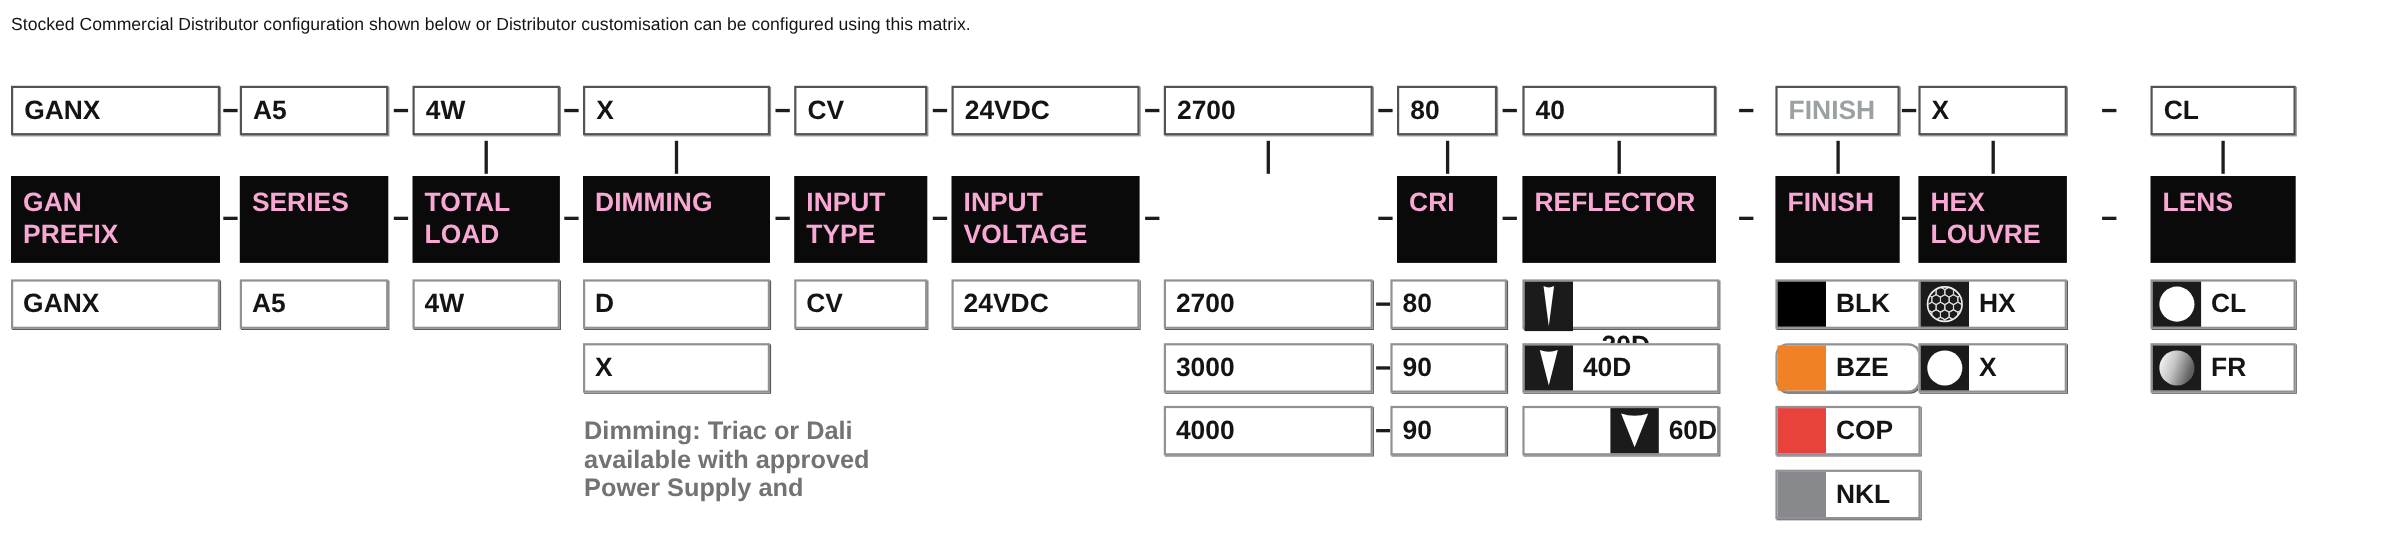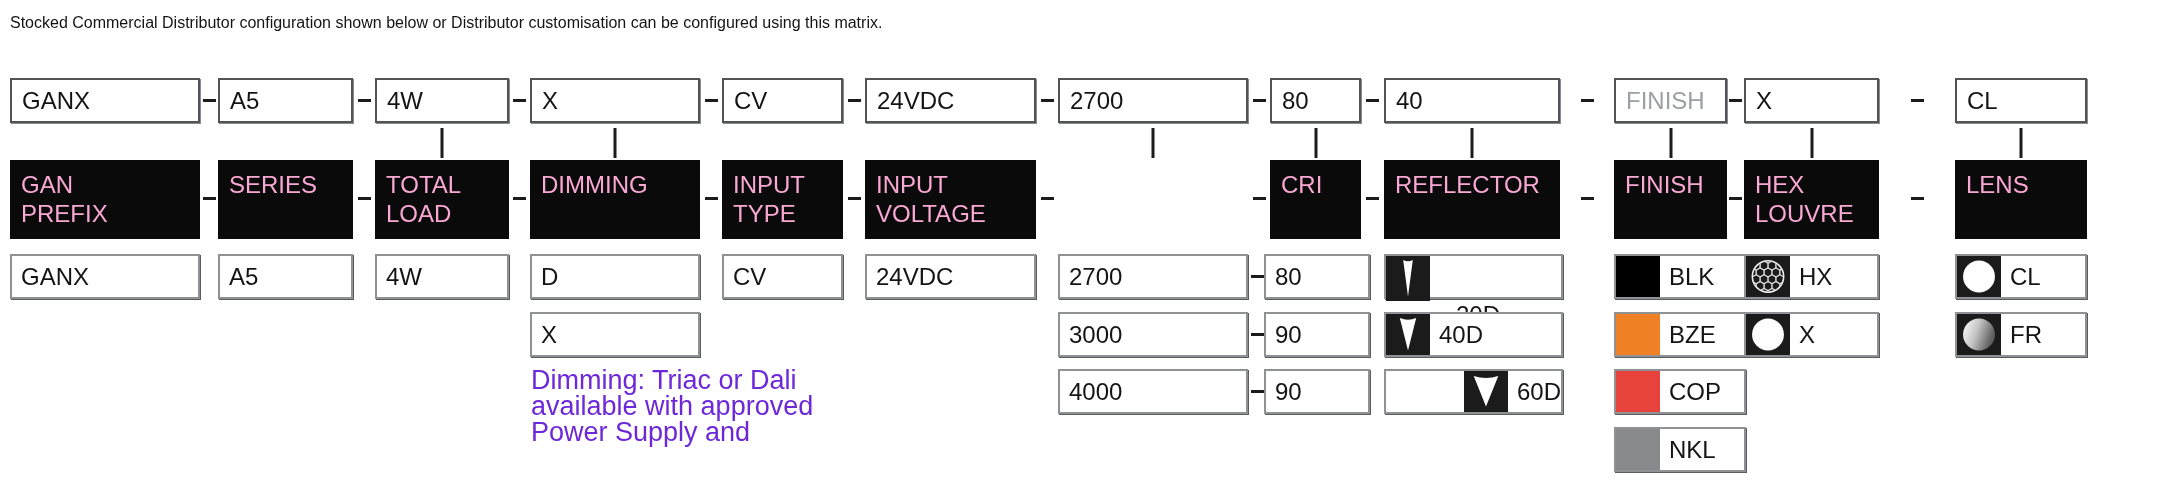--- a/index.html
+++ b/index.html
@@ -1,20 +1,20 @@
 <!DOCTYPE html>
 <html><head>
 <meta charset="utf-8">
 <style>
   html,body{margin:0;padding:0;background:#fff;}
   .canvas{position:relative;width:2167px;height:500px;background:#fff;overflow:hidden;
           font-family:"Liberation Sans","DejaVu Sans",sans-serif;color:#141414;}
   .intro{position:absolute;top:14px;left:10px;font-size:16px;white-space:nowrap;color:#141414;}
 
-  .col{position:absolute;top:0;height:460px;}
+  .col{position:absolute;top:0;height:460px;font-weight:bold;}
   .col-gan-prefix   {left:10px;  width:190px;--gap:18px;}
   .col-series       {left:218px; width:135px;--gap:22px;}
   .col-total-load   {left:375px; width:134px;--gap:21px;}
   .col-dimming      {left:530px; width:170px;--gap:22px;}
   .col-input-type   {left:722px; width:121px;--gap:22px;}
   .col-input-voltage{left:865px; width:171px;--gap:22px;}
   .col-light-source {left:1058px;width:190px;--gap:22px;}
   .col-cri          {left:1270px;width:91px; --gap:23px;}
   .col-reflector    {left:1384px;width:176px;--gap:54px;}
   .col-finish       {left:1614px;width:113px;--gap:17px;}
@@ -45,21 +45,21 @@
   .col-reflector .opt{width:179px;}
 
   .optlabel{align-self:center;padding-left:9px;font-size:24px;color:#141414;}
   .swatch{flex:none;width:44px;display:block;}
   .iconbox{flex:none;width:44px;background:#1b1b1b;display:block;}
   .iconbox svg{display:block;width:100%;height:100%;}
 
   .opt-dash{position:absolute;left:calc(100% + 5px);top:50%;margin-top:-2px;
             width:13px;height:3px;background:#1c1c1c;}
 
-  .note{position:absolute;top:367px;left:1px;width:310px;font-size:27px;line-height:26px;color:#6d28d9;}
+  .note{position:absolute;top:378px;left:1px;width:310px;font-size:23px;line-height:26px;color:#737373;}
 </style>
 </head>
 <body>
 
 <div class="canvas">
   <div class="intro">Stocked Commercial Distributor configuration shown below or Distributor customisation can be configured using this matrix.</div>
   <div id="matrix">
       <div class="col col-gan-prefix">
         <div class="top-box">GANX</div>
         <div class="gap-dash top"></div>
@@ -214,21 +214,21 @@
         <div class="gap-dash top"></div>
         <div class="gap-dash head"></div>
         <div class="tick"></div>
         <div class="header">
           <div class="hline">FINISH</div>
         </div>
         <div class="opt" style="top: 254px;">
           <div class="swatch" style="background: rgb(0, 0, 0);"></div>
           <div class="optlabel">BLK</div>
         </div>
-        <div class="opt" style="top: 312px;">
+        <div class="opt" style="top: 312px; border-radius: 11px;">
           <div class="swatch" style="background: rgb(240, 129, 39);"></div>
           <div class="optlabel">BZE</div>
         </div>
         <div class="opt" style="top: 369px;">
           <div class="swatch" style="background: rgb(232, 66, 61);"></div>
           <div class="optlabel">COP</div>
         </div>
         <div class="opt" style="top: 427px;">
           <div class="swatch" style="background: rgb(135, 137, 140);"></div>
           <div class="optlabel">NKL</div>

